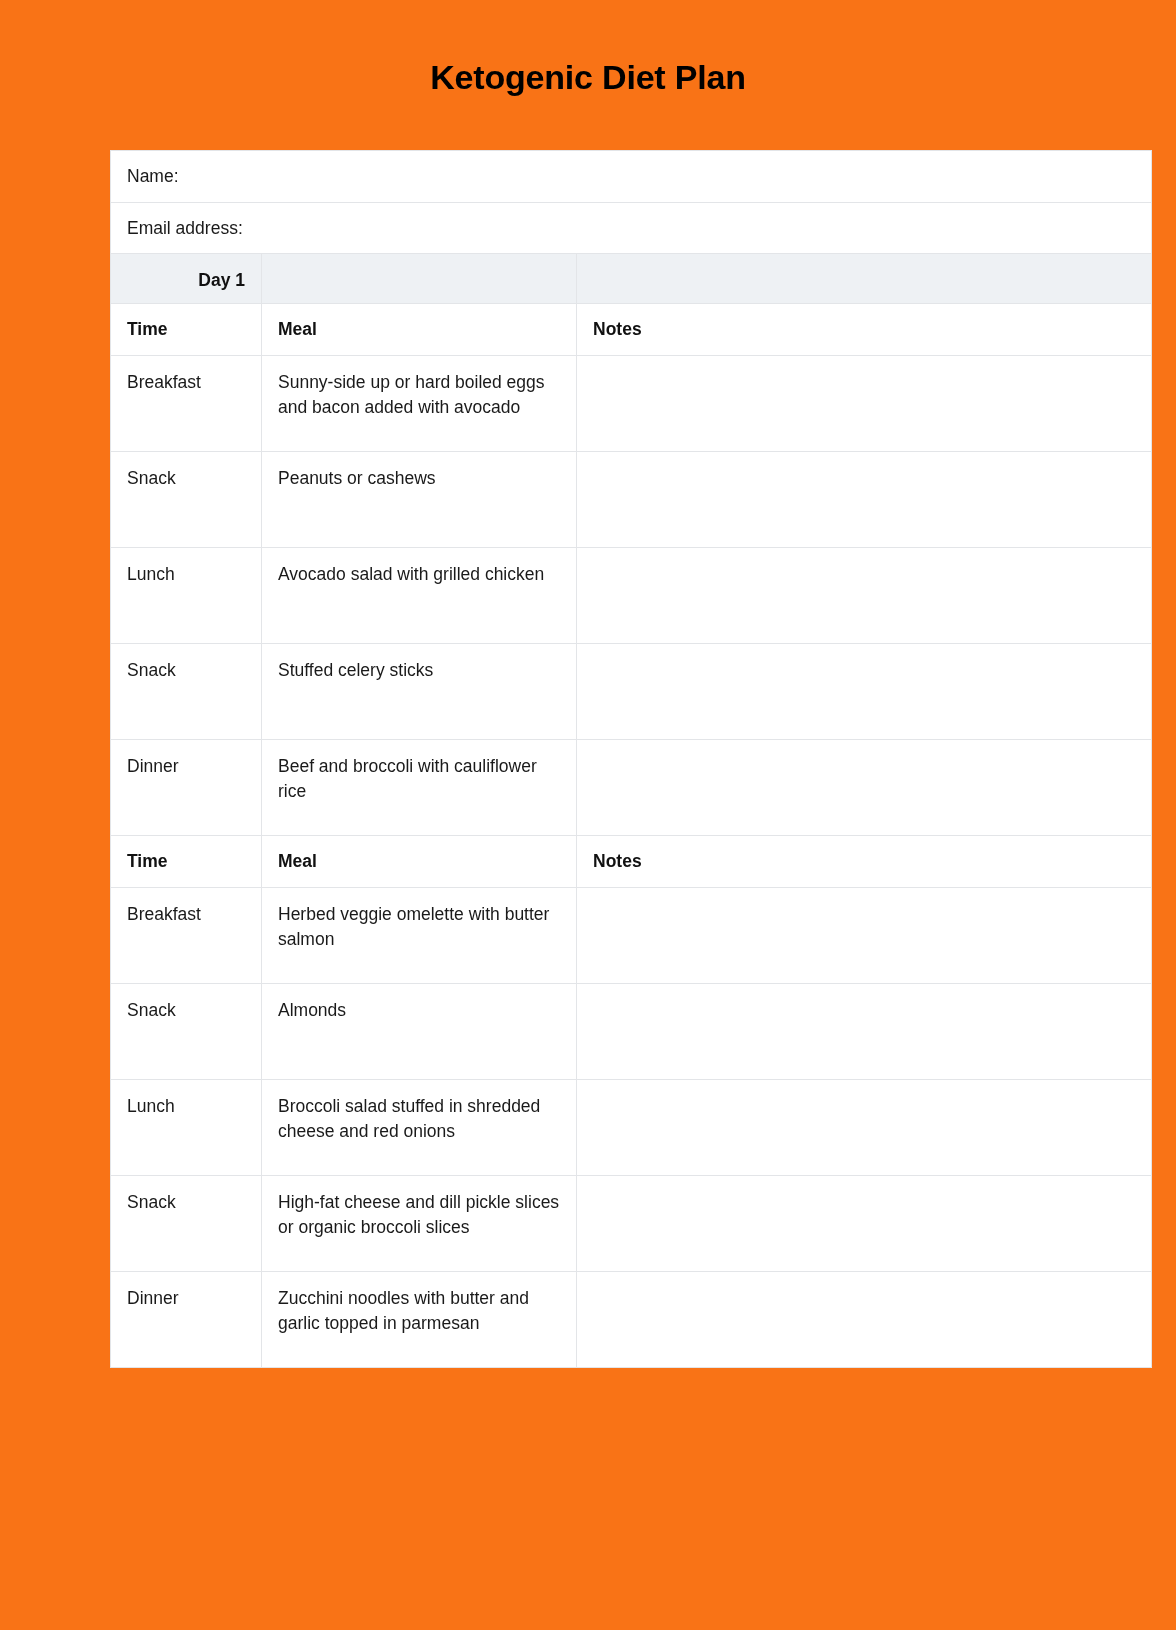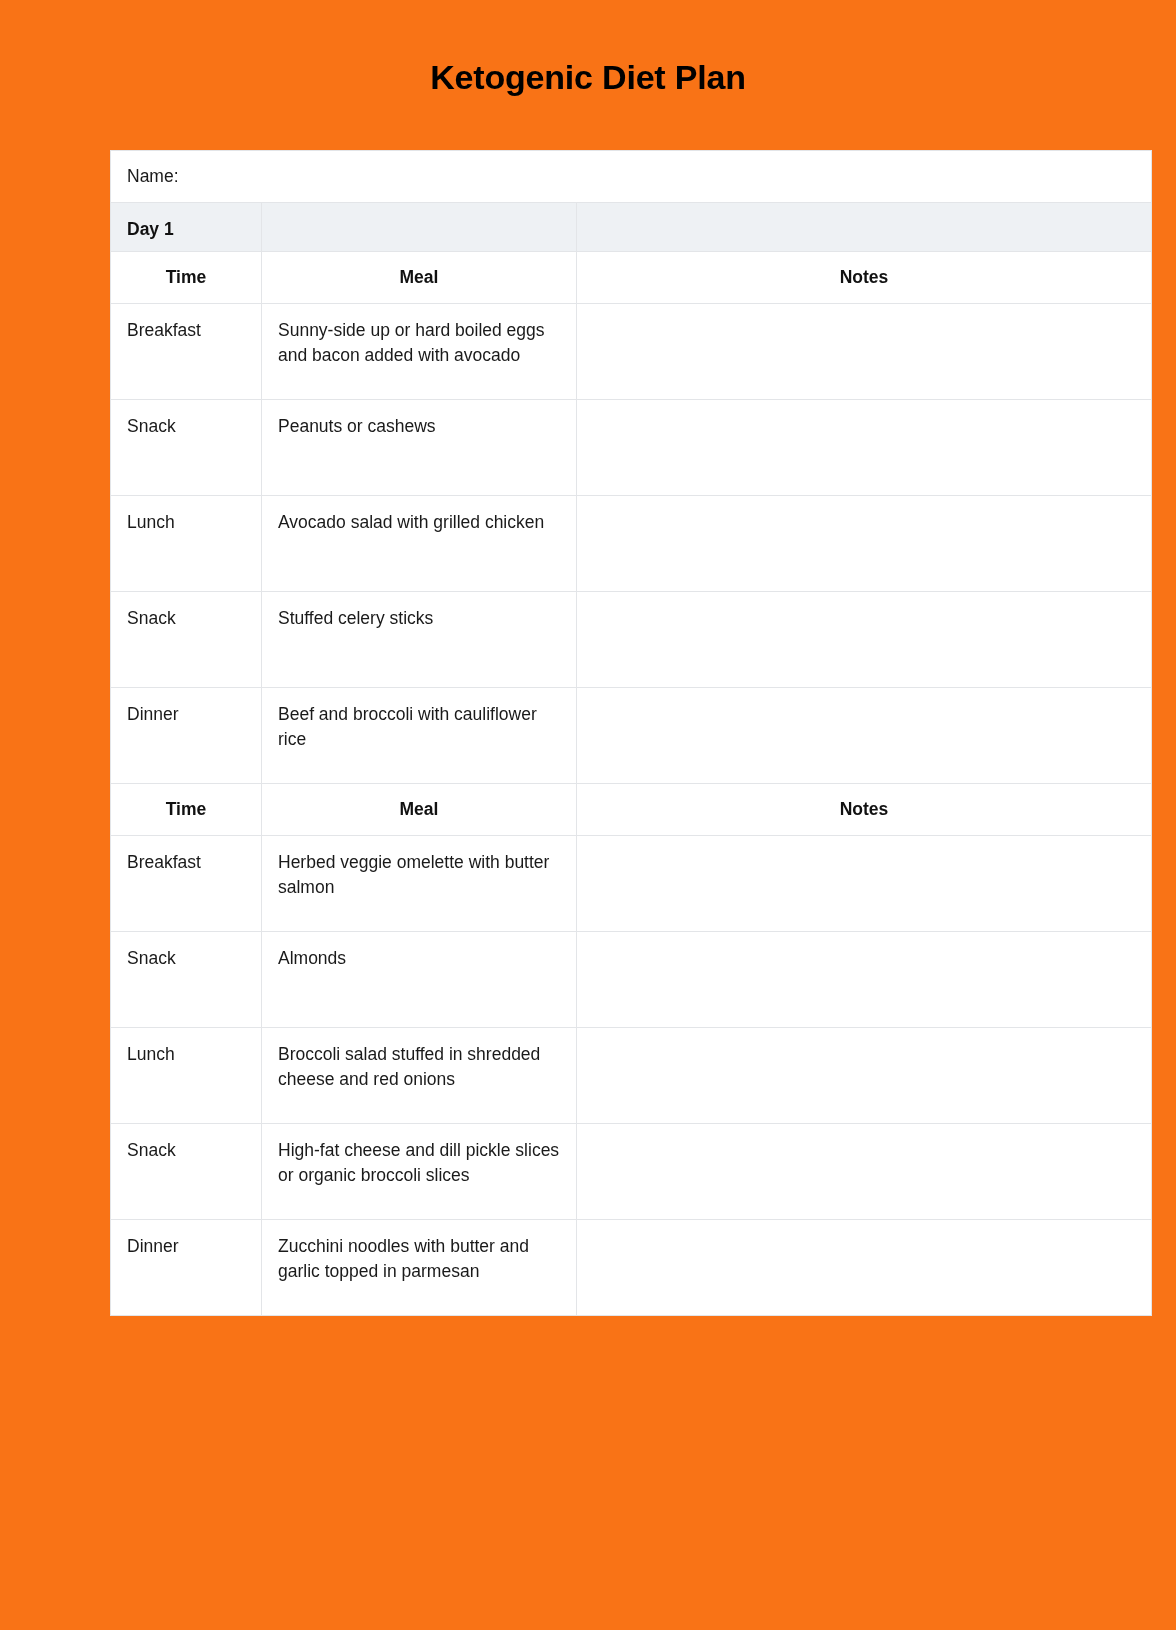--- a/index.html
+++ b/index.html
@@ -77,29 +77,29 @@
   }
 
   
   tr.day-row td {
     background: #eef1f4;
     font-weight: bold;
     height: 49px;
     padding-top: 14px;
     vertical-align: middle;
     color: #111111;
+    text-align: right;
   }
   tr.day-row td.blank {
     background: #eef1f4;
   }
 
   
   tr.colhead-row td {
     font-weight: bold;
-    text-align: center;
     height: 48px;
     vertical-align: middle;
     padding-top: 13px;
     padding-bottom: 13px;
     color: #111111;
     background: #ffffff;
   }
 
   
   tr.meal-row td {
@@ -127,20 +127,25 @@
         <col class="c-meal">
         <col class="c-notes">
       </colgroup>
       <tbody>
 
         <tr class="info-row">
           <td colspan="3">
             <span class="cell-text">Name:</span>
           </td>
         </tr>
+        <tr class="info-row">
+          <td colspan="3">
+            <span class="cell-text">Email address:</span>
+          </td>
+        </tr>
 
         <tr class="day-row">
           <td>Day 1</td>
           <td class="blank"></td>
           <td class="blank"></td>
         </tr>
         <tr class="colhead-row">
           <td>Time</td>
           <td>Meal</td>
           <td>Notes</td>

